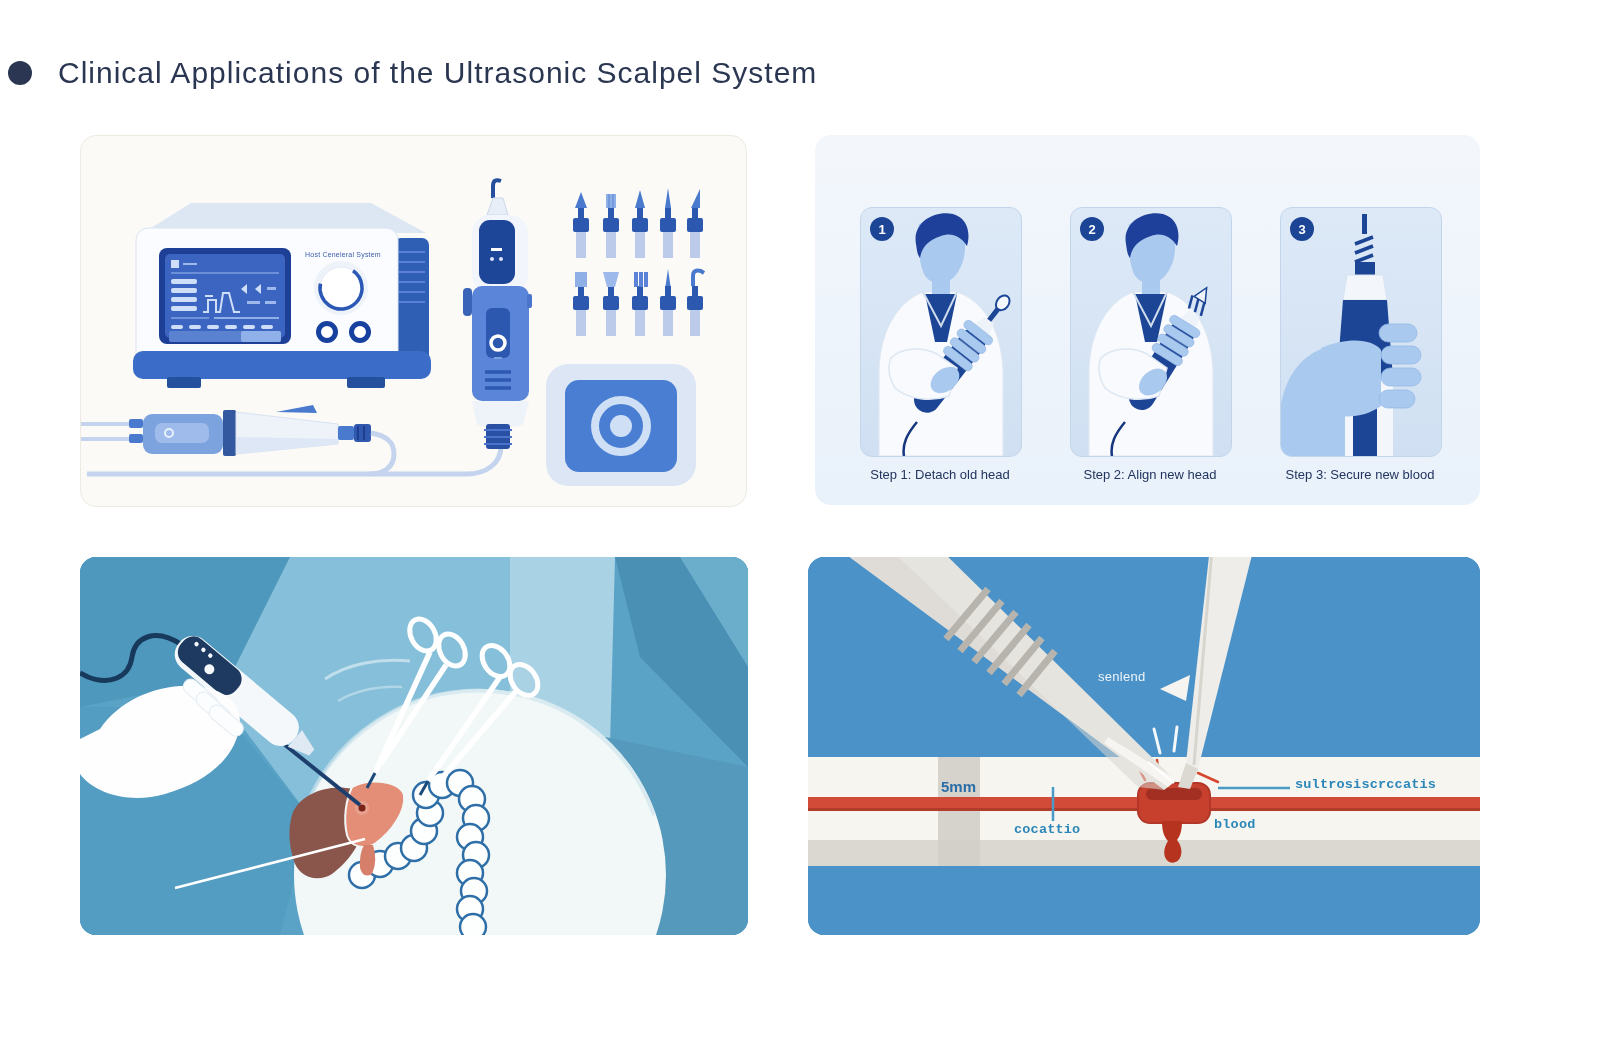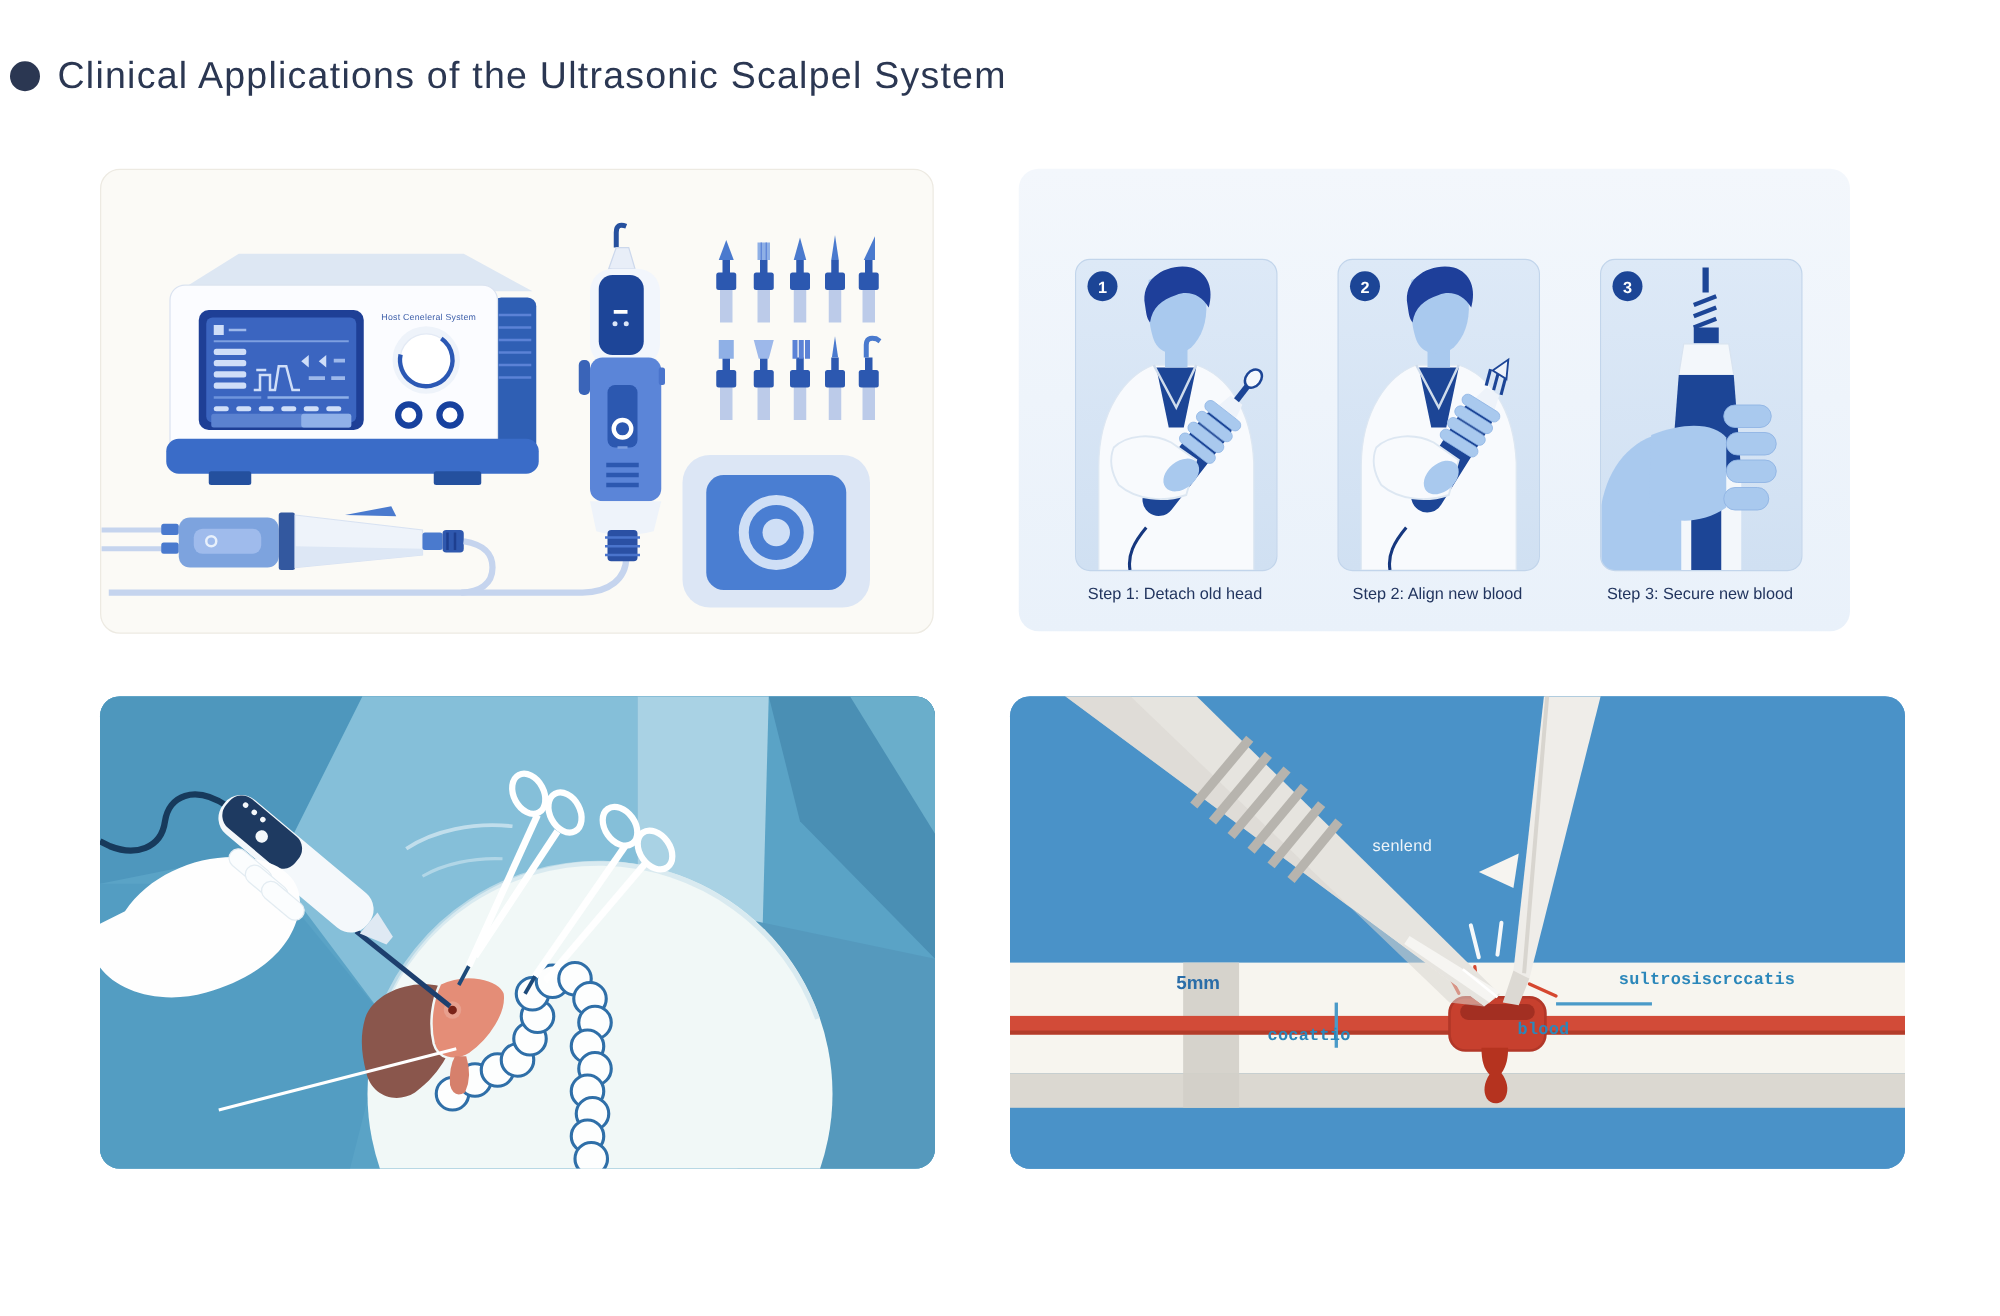--- a/index.html
+++ b/index.html
@@ -5,30 +5,30 @@
   html,body{margin:0;padding:0;}
   body{
     width:1600px;height:1053px;background:#ffffff;position:relative;
     font-family:"Liberation Sans", sans-serif;overflow:hidden;
   }
   .page{position:absolute;inset:0;}
   
   .hdr{position:absolute;left:8px;top:44px;display:flex;align-items:center;}
   .bullet{width:24px;height:24px;border-radius:50%;background:#2b3752;margin-right:14px;flex:0 0 auto;}
   h1.title{
-    margin:0;font-size:30px;font-weight:400;letter-spacing:1px;color:#2b3752;
+    margin:12px;font-size:30px;font-weight:400;letter-spacing:1px;color:#2b3752;
     font-family:"Liberation Sans", sans-serif;
   }
   
   .panel{position:absolute;border-radius:16px;overflow:hidden;}
   .panel svg{position:absolute;inset:0;display:block;}
   #panel-equipment{left:80px;top:135px;width:665px;height:370px;background:#fbfaf6;border:1px solid #edeae2;}
   #panel-steps{left:815px;top:135px;width:665px;height:370px;background:linear-gradient(180deg,#f3f7fc,#e9f1fa);}
   #panel-surgery{left:80px;top:557px;width:668px;height:378px;background:#5aa3c6;}
-  #panel-sealing{left:808px;top:557px;width:672px;height:378px;background:#4a92c8;padding-left:44px;}
+  #panel-sealing{left:808px;top:557px;width:672px;height:378px;background:#4a92c8;}
   .ovl{position:absolute;white-space:nowrap;pointer-events:none;}
   
   .gen-label{left:224px;top:115px;width:76px;text-align:center;font-size:7px;color:#3a5ca8;letter-spacing:.2px;}
   
   .p2-wrap{position:absolute;top:72px;width:160px;}
   .p2-wrap.c1{left:45px;} .p2-wrap.c2{left:255px;} .p2-wrap.c3{left:465px;}
   .p2-card{position:relative;width:160px;height:248px;border-radius:12px;overflow:hidden;
     background:linear-gradient(180deg,#dde9f7,#d0e0f2);border:1px solid #c2d5eb;}
   .p2-card svg{position:absolute;inset:0;}
   .badge{position:absolute;top:9px;left:9px;width:24px;height:24px;border-radius:50%;background:#1c4596;
@@ -286,21 +286,21 @@
                 <rect x="69" y="-18" width="9" height="34" rx="4.5"></rect>
               <rect x="80" y="-18" width="9" height="34" rx="4.5"></rect>
                 <rect x="91" y="-18" width="9" height="34" rx="4.5"></rect>
             </g>
           </g>
           <path d="M30,150 C40,140 60,138 76,146 L96,160 L88,188 C70,194 48,192 34,180 C28,170 26,160 30,150 Z" fill="#f8fafd" stroke="#dde7f2" stroke-width="1.5"></path>
           <ellipse cx="82" cy="174" rx="16" ry="11" transform="rotate(-42 82 174)" fill="#a9c9ee"></ellipse>
           <path d="M54,214 C44,226 39,236 41,248" fill="none" stroke="#16377e" stroke-width="2.5"></path>
         </svg>
       </div>
-      <div class="p2-caption">Step 2: Align new blood</div>
+      <div class="p2-caption">Step 2: Align new head</div>
     </div>
 
     <div class="p2-wrap c3">
       <div class="p2-card">
         <div class="badge">3</div>
         <svg viewBox="0 0 160 248">
           <g>
             <rect x="81" y="6" width="5" height="20" fill="#1c4596"></rect>
             <g stroke="#1c4596" stroke-width="3.5">
               <line x1="74" y1="36" x2="92" y2="29"></line>

